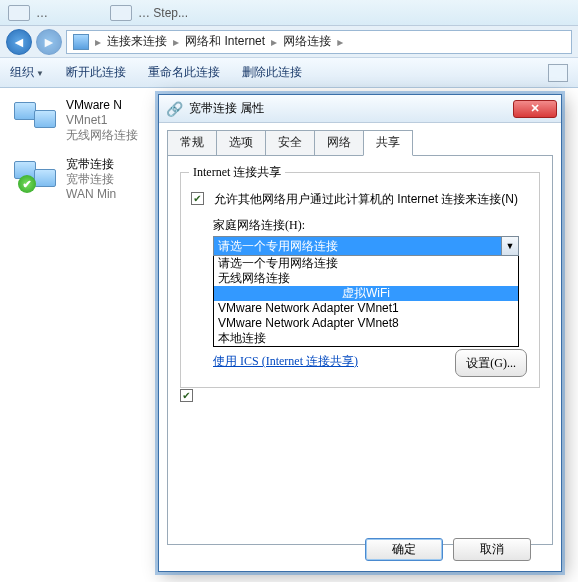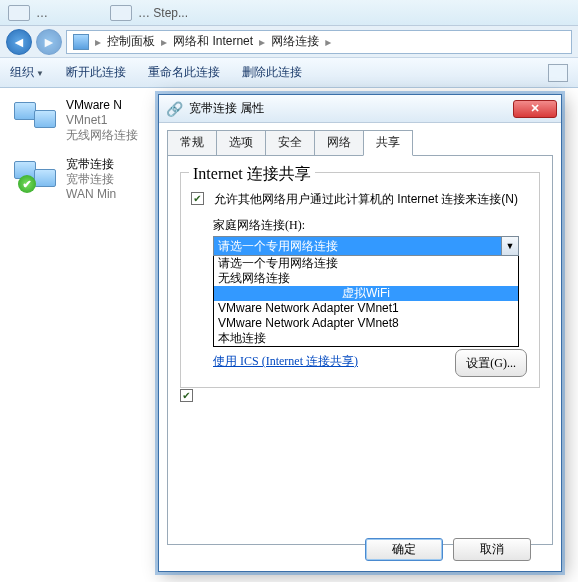--- a/index.html
+++ b/index.html
@@ -45,21 +45,21 @@
   .dlg-title .spacer { flex:1; }
   .dlg-close { width:44px; height:18px; background:linear-gradient(#f28b8b,#d83a3a); border:1px solid #a02020; border-radius:3px; color:#fff; display:flex; align-items:center; justify-content:center; font-size:11px; font-weight:bold; }
 
   .tabs { display:flex; padding:6px 8px 0 8px; background:#fff; }
   .tab { padding:3px 12px 4px; font-size:12px; border:1px solid #9aaab8; border-bottom:none; background:#f2f4f6; margin-right:-1px; position:relative; top:1px; color:#222; }
   .tab.active { background:#fff; z-index:2; border-bottom:1px solid #fff; }
 
   .tabpanel { margin:0 8px 8px 8px; border:1px solid #9aaab8; height:390px; padding:10px 12px; font-size:12px; position:relative; }
 
   .groupbox { border:1px solid #c8c8c8; padding:14px 10px 10px 10px; position:relative; margin-top:6px; height:216px; }
-  .groupbox .legend { position:absolute; top:-9px; left:8px; background:#fff; padding:0 4px; font-size:16px; font-family:"SimSun"; }
+  .groupbox .legend { position:absolute; top:-9px; left:8px; background:#fff; padding:0 4px; font-size:12px; font-family:"SimSun"; }
 
   .row { display:flex; align-items:flex-start; gap:10px; margin:4px 0; font-family:"SimSun"; line-height:16px; }
   .cb { width:13px; height:13px; border:1px solid #707070; background:#fff; display:inline-flex; align-items:center; justify-content:center; font-size:10px; color:#2a6020; margin-top:1px; flex:none; }
   .cb.checked::after { content:"✔"; }
 
   .dd-label { margin:10px 0 2px 22px; font-family:"SimSun"; }
   .dropdown { margin-left:22px; width:306px; }
   .dd-sel { height:20px; border:1px solid #7a8a98; background:linear-gradient(#fff,#e4eaf0); display:flex; align-items:center; }
   .dd-sel .seltext { flex:1; background:#3399ff; color:#fff; padding:1px 4px; font-family:"SimSun"; height:100%; display:flex; align-items:center; }
   .dd-sel .ddbtn { width:17px; height:100%; border-left:1px solid #7a8a98; display:flex; align-items:center; justify-content:center; background:linear-gradient(#f4f8fc,#d6e2ee); font-size:9px; }
@@ -84,21 +84,21 @@
   <div class="tbtn"></div>
   <span class="tlabel">… Step...</span>
 </div>
 
 <div class="addrbar">
   <div class="navbtn">◄</div>
   <div class="navbtn" style="opacity:.6">►</div>
   <div class="addrbox">
     <span class="addr-icon"></span>
     <span class="sep">▸</span>
-    <span class="crumb">控制面板</span>
+    <span class="crumb">连接来连接</span>
     <span class="sep">▸</span>
     <span class="crumb">网络和 Internet</span>
     <span class="sep">▸</span>
     <span class="crumb">网络连接</span>
     <span class="sep">▸</span>
   </div>
 </div>
 
 <div class="toolbar">
   <span class="titem"><span>组织</span><span class="arrow">▼</span></span>

